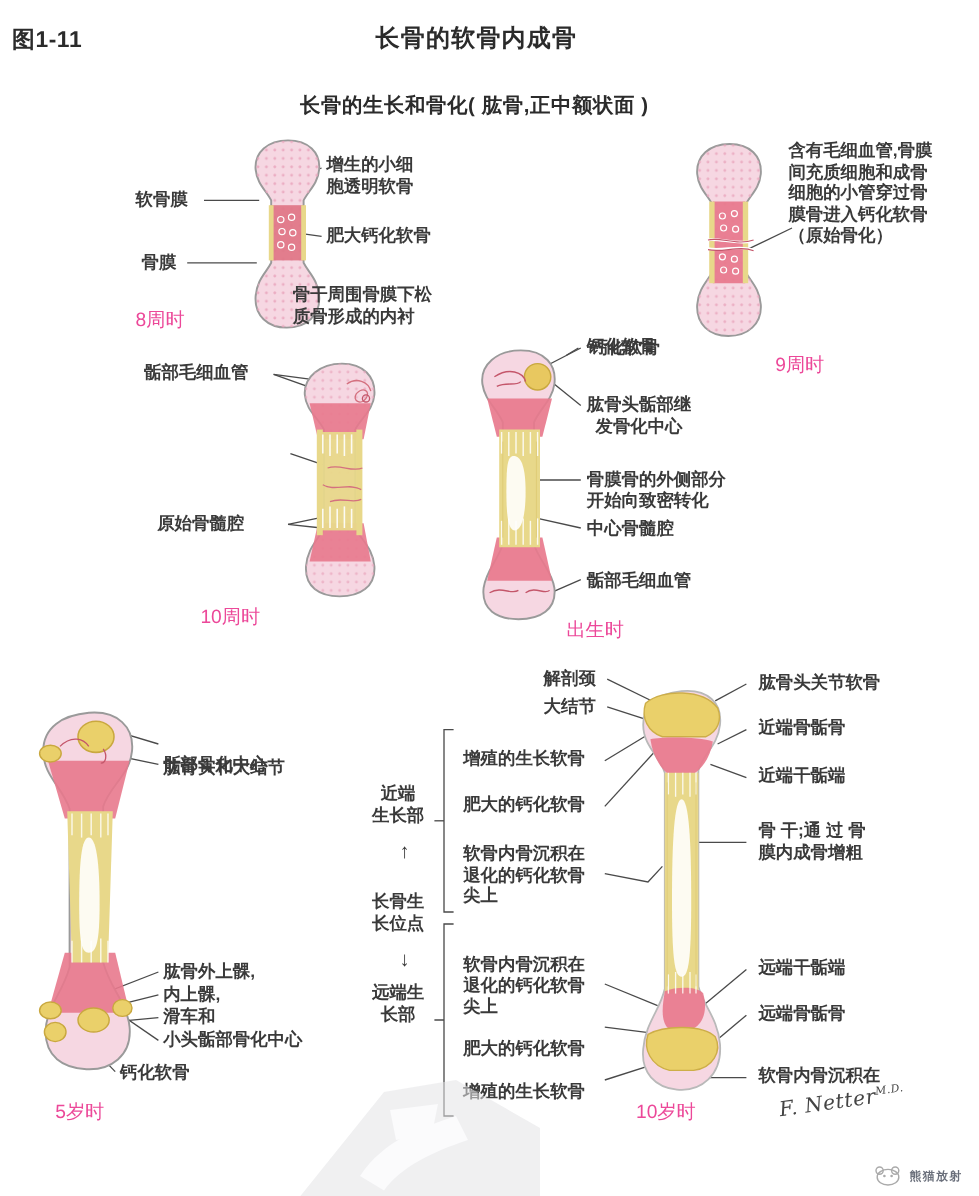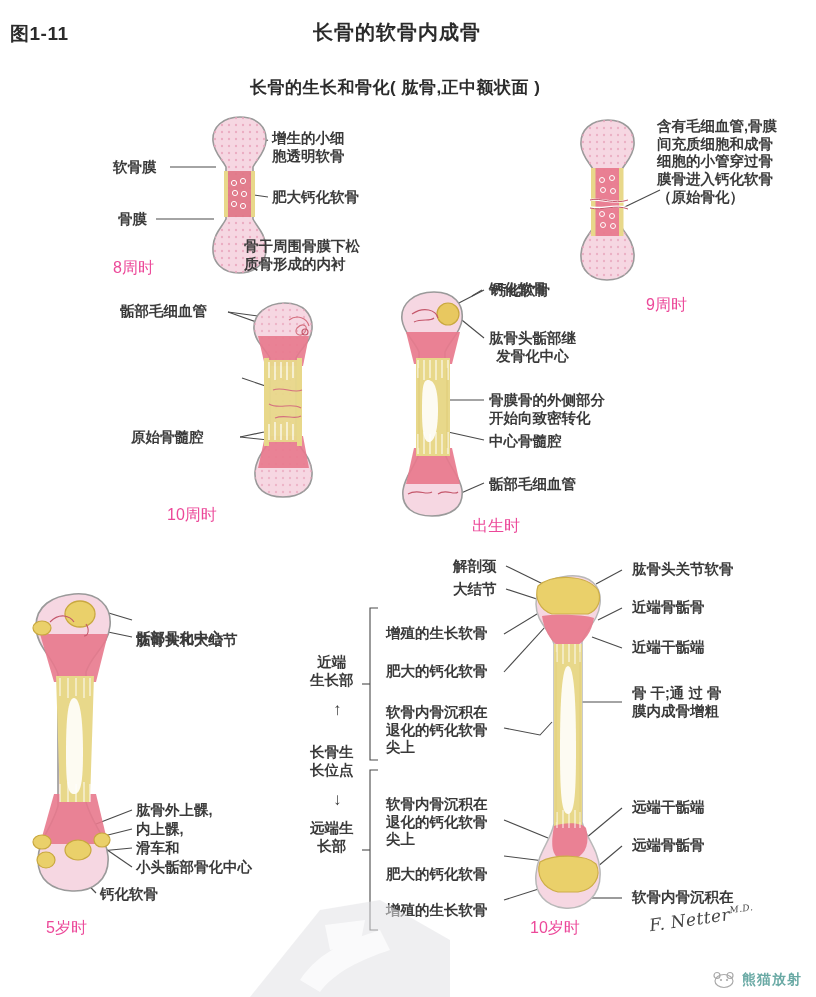--- a/index.html
+++ b/index.html
@@ -23,21 +23,21 @@
   .svgl line,.svgl path,.svgl polyline{stroke:#4a4a4a;stroke-width:1.1;fill:none;}
 
   
   .bone{position:absolute;}
   .bone svg{display:block;overflow:visible;}
 
   
   .wm-big{position:absolute;left:150px;top:900px;width:360px;height:97px;
     opacity:.55;pointer-events:none;}
   .wm-br{position:absolute;right:14px;bottom:8px;display:flex;align-items:center;gap:6px;opacity:.62;}
-  .wm-br .wtxt{font-size:14px;font-weight:700;color:#0f766e;letter-spacing:1px;}
+  .wm-br .wtxt{font-size:10px;font-weight:700;color:#0f172a;letter-spacing:1px;}
   .sig{position:absolute;right:62px;top:908px;font-family:"DejaVu Serif",serif;
     font-style:italic;font-size:17px;color:#444;transform:rotate(-8deg);letter-spacing:.5px;}
   .sig small{font-size:9px;vertical-align:super;}
 </style>
 </head>
 <body>
 
 <div class="page">
 
   <div class="t fig-no" style="left:10px;top:22px;">图1-11</div>

